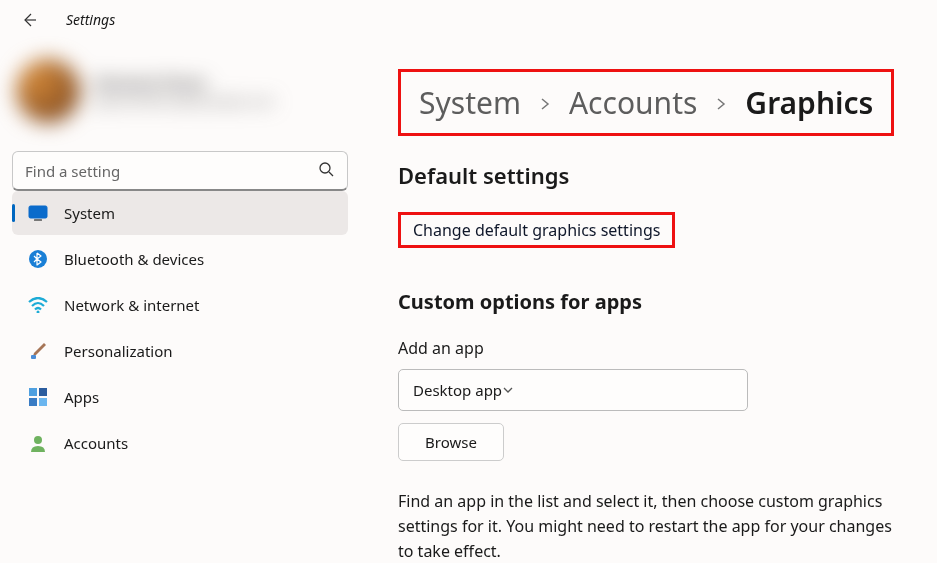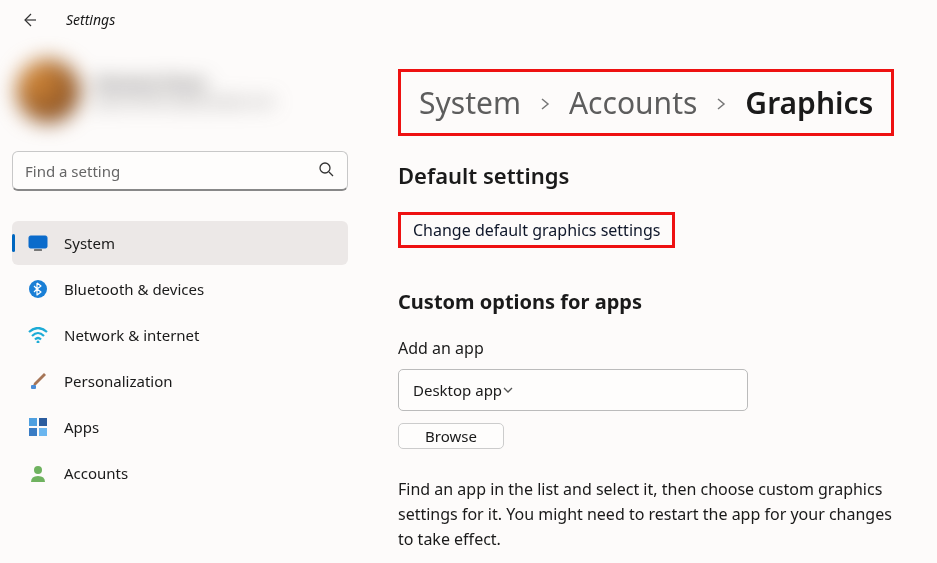--- a/index.html
+++ b/index.html
@@ -11,21 +11,21 @@
 
     .layout { display: flex; height: calc(100% - 38px); }
 
     .sidebar { width: 360px; flex-shrink: 0; padding: 16px 12px 0 12px; }
     .profile { display: flex; align-items: center; gap: 14px; margin-bottom: 24px; padding: 4px; filter: blur(10px); }
     .avatar { width: 64px; height: 64px; border-radius: 50%; background: radial-gradient(circle at 30% 30%, #d68b3a, #6c3b1b); flex-shrink: 0; }
     .profile-text { display: flex; flex-direction: column; }
     .profile-name { font-size: 15px; font-weight: 600; color: #333; }
     .profile-sub { font-size: 13px; color: #666; }
 
-    .search-wrap { position: relative; margin-bottom: 30px; }
+    .search-wrap { position: relative; }
     .search-input { width: 100%; height: 40px; border: 1px solid #c8c8c8; border-bottom: 2px solid #888; border-radius: 6px; padding: 0 40px 0 12px; font-size: 15px; background: #fefdfc; }
     .search-input::placeholder { color: #666; }
     .search-icon { position: absolute; right: 14px; top: 50%; transform: translateY(-50%); }
 
     .nav { display: flex; flex-direction: column; gap: 2px; }
     .nav-item { display: flex; align-items: center; height: 44px; border-radius: 6px; padding: 0 8px 0 16px; cursor: pointer; gap: 16px; font-size: 15px; position: relative; }
     .nav-item.active { background: #ece8e7; }
     .nav-item.active::before { content: ""; position: absolute; left: 0; top: 50%; transform: translateY(-50%); width: 3px; height: 18px; background: #0067c0; border-radius: 2px; }
     .nav-icon { width: 20px; height: 20px; display: flex; align-items: center; justify-content: center; }
 
@@ -39,21 +39,21 @@
     .section-title { font-size: 22px; font-weight: 600; margin-bottom: 22px; }
 
     .link-wrap { border: 3px solid #e11; display: inline-block; padding: 4px 12px; margin-bottom: 40px; }
     .link { color: #0f172a; font-size: 16px; cursor: pointer; }
 
     .custom-title { font-size: 20px; font-weight: 700; margin-bottom: 22px; }
     .field-label { font-size: 16px; margin-bottom: 10px; }
 
     .dropdown { width: 350px; height: 42px; border: 1px solid #bbb; border-radius: 5px; background: #fefdfc; display: flex; align-items: center; padding: 0 14px; font-size: 15px; cursor: pointer; margin-bottom: 12px; }
 
-    .browse-btn { height: 26px; padding: 0 26px; border: 1px solid #ccc; border-radius: 5px; background: #fefdfc; font-size: 15px; cursor: pointer; display: inline-flex; align-items: center; margin-bottom: 28px; }
+    .browse-btn { height: 38px; padding: 0 26px; border: 1px solid #ccc; border-radius: 5px; background: #fefdfc; font-size: 15px; cursor: pointer; display: inline-flex; align-items: center; margin-bottom: 28px; }
 
     .help-text { font-size: 16px; line-height: 1.55; color: #1a1a1a; max-width: 510px; }
   </style>
 </head>
 <body>
 
 <div class="topbar">
   <div class="back-arrow">
     <svg width="16" height="16" viewBox="0 0 16 16">
         <path d="M10 2 L4 8 L10 14" stroke="#333" stroke-width="1.2" fill="none"></path>

